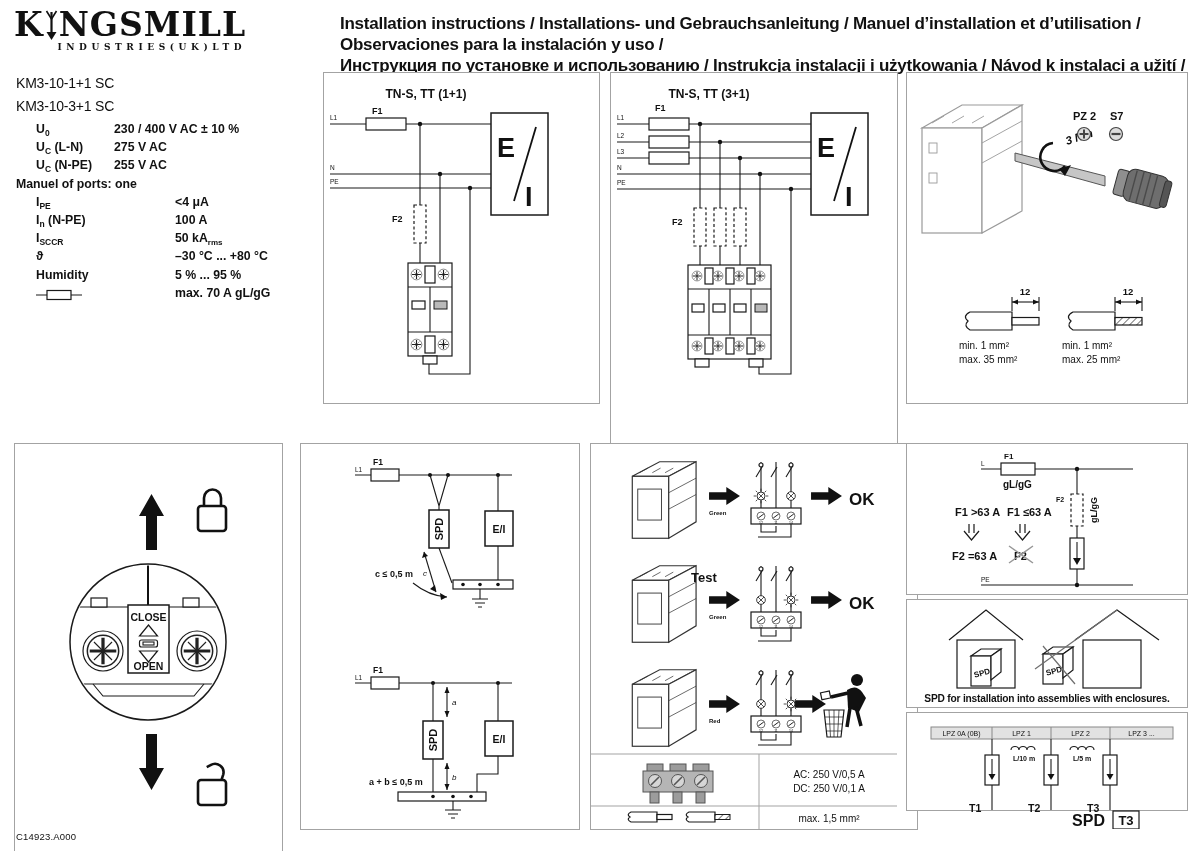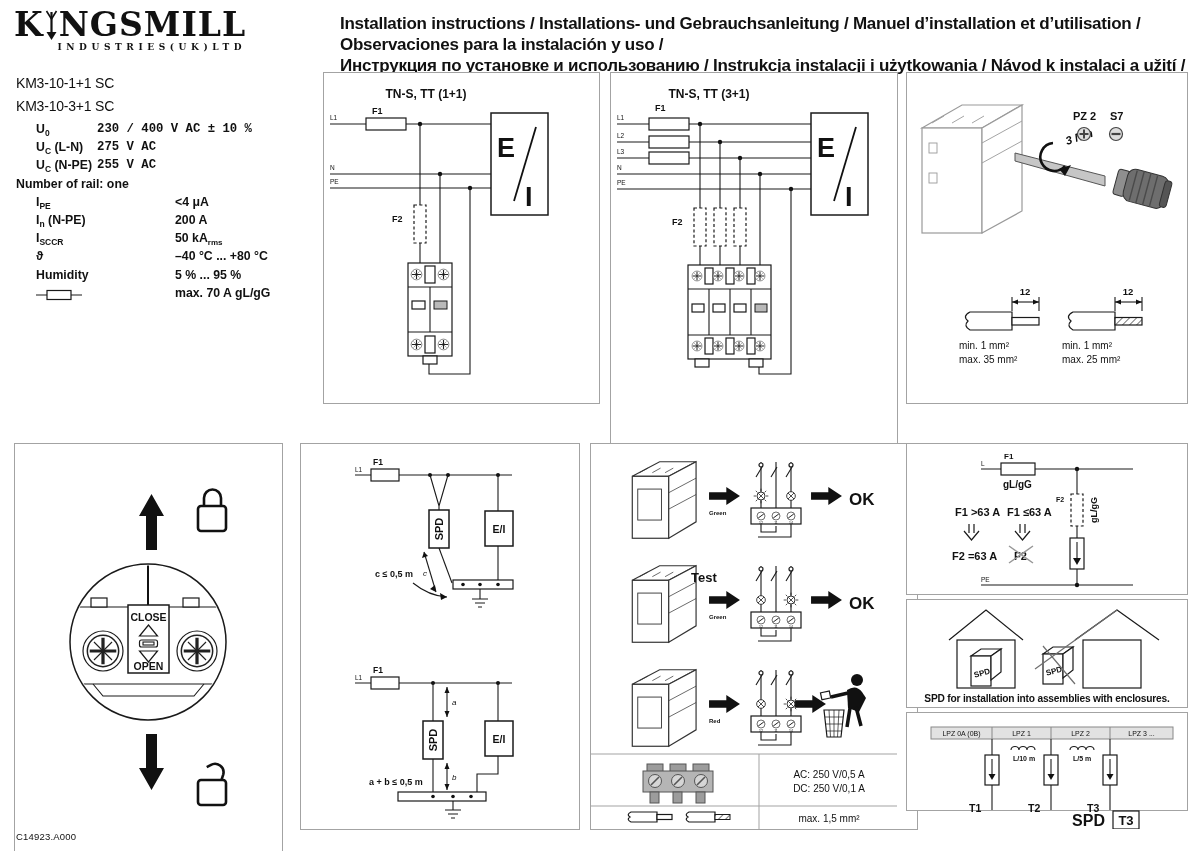--- a/index.html
+++ b/index.html
@@ -11,21 +11,21 @@
   .brand { font-family:"DejaVu Serif","Liberation Serif",serif; font-weight:bold; font-size:33px; letter-spacing:1px; display:flex; align-items:flex-start; line-height:1; }
   .brand svg { margin:1px 1px 0 1px; }
   .brand-sub { font-family:"DejaVu Serif","Liberation Serif",serif; font-weight:bold; font-size:9px; letter-spacing:4.6px; margin-top:1px;text-align:right; }
   .title { position:absolute; left:340px; top:13px; width:856px; font-size:17px; font-weight:bold; letter-spacing:-0.25px; line-height:21px; }
   .models { position:absolute; left:16px; top:72px; font-size:14px; font-weight:normal; line-height:23px; letter-spacing:-0.2px; }
   
   .specs { position:absolute; left:16px; top:122px; width:300px; font-size:12.3px; font-weight:600; }
   .spec-row { position:relative; height:18.2px; white-space:nowrap; }
   .sl { position:absolute; left:0; font-weight:700;margin-left:20px; }
   .sv { position:absolute; }
-  .v1 { left:81px;font-family:Liberation Mono, monospace; } .v2 { left:159px; }
+  .v1 { left:98px; } .v2 { left:159px; }
   sub { font-size:8.5px; font-weight:700; }
   .subv { font-size:8px; vertical-align:sub; }
   .fuse-ico { position:relative; top:3px; }
   
   svg text { fill:#111; stroke:none; font-family:"Liberation Sans","DejaVu Sans",sans-serif; }
   .s  { stroke:#1a1a1a; stroke-width:1.1; fill:none; }
   .s12{ stroke:#1a1a1a; stroke-width:1.2; fill:none; }
   .sw { stroke:#1a1a1a; stroke-width:1.2; fill:#fff; }
   .sw15{ stroke:#1a1a1a; stroke-width:1.5; fill:#fff; }
   .blk{ fill:#111; stroke:none; }
@@ -110,36 +110,36 @@
       <span class="sv v1">230 / 400 V AC ± 10 %</span>
     </div>
   <div class="spec-row">
       <span class="sl"><b>U</b><sub>C</sub><span> (L-N)</span></span>
       <span class="sv v1">275 V AC</span>
     </div>
   <div class="spec-row">
       <span class="sl"><b>U</b><sub>C</sub><span> (N-PE)</span></span>
       <span class="sv v1">255 V AC</span>
     </div>
-  <div class="spec-row"><span>Number of rail: one</span></div>
+  <div class="spec-row"><span>Manuel of ports: one</span></div>
   <div class="spec-row">
       <span class="sl"><b>I</b><sub>PE</sub></span>
       <span class="sv v2">&lt;4 μA</span>
     </div>
   <div class="spec-row">
       <span class="sl"><b>I</b><sub>n</sub><span> (N-PE)</span></span>
-      <span class="sv v2">200 A</span>
+      <span class="sv v2">100 A</span>
     </div>
   <div class="spec-row">
       <span class="sl"><b>I</b><sub>SCCR</sub></span>
       <span class="sv v2"><span>50 kA</span><span class="subv">rms</span></span>
     </div>
   <div class="spec-row">
       <span class="sl">ϑ</span>
-      <span class="sv v2">–40 °C  ...  +80 °C</span>
+      <span class="sv v2">–30 °C  ...  +80 °C</span>
     </div>
   <div class="spec-row">
       <span class="sl">Humidity</span>
       <span class="sv v2">5 % ... 95 %</span>
     </div>
   <div class="spec-row">
     <span class="sl fuse-ico"><svg width="46" height="12" viewBox="0 0 46 12">
           <line x1="0" y1="6" x2="46" y2="6" class="s12"></line>
           <rect x="11" y="1.5" width="24" height="9" class="sw"></rect>
         </svg></span>

